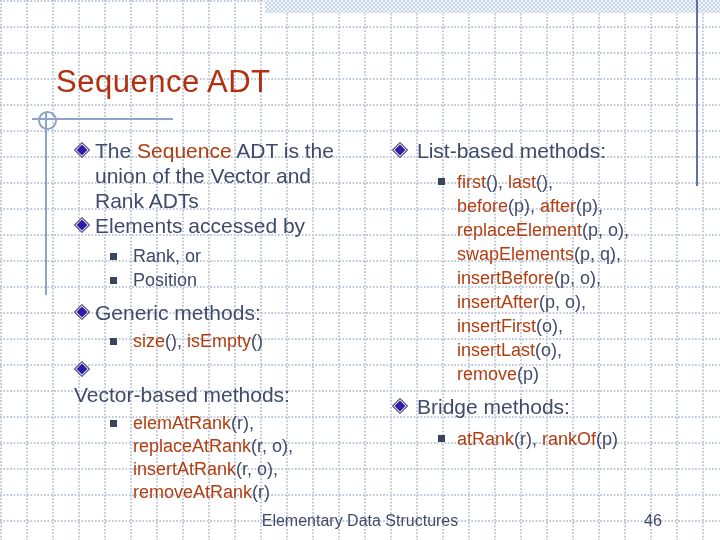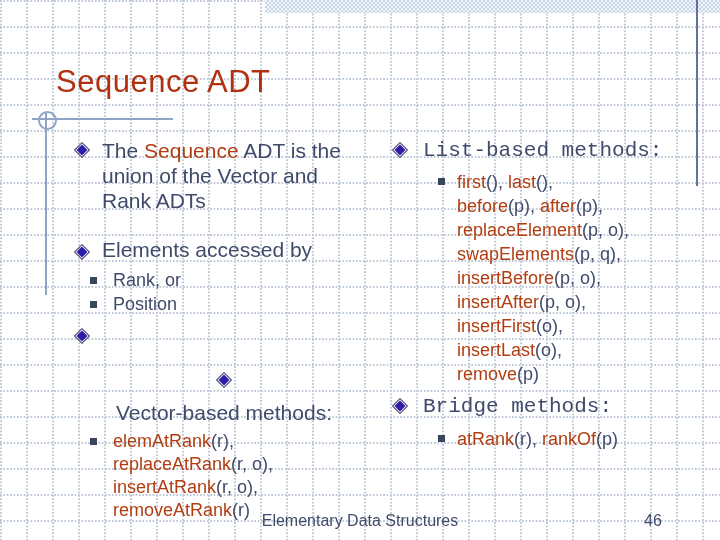--- a/index.html
+++ b/index.html
@@ -24,27 +24,27 @@
   .hline{position:absolute;left:32px;top:118px;width:141px;height:2px;background:var(--line);}
   .circle{position:absolute;left:38px;top:111px;width:15px;height:15px;border:2px solid var(--line);border-radius:50%;background:transparent;}
   .vline-left{position:absolute;left:45px;top:112px;width:2px;height:183px;background:var(--line);}
 
   .title{position:absolute;left:56px;top:62px;font-size:31px;line-height:40px;color:var(--title);letter-spacing:.5px;}
 
   .col{position:absolute;top:138px;}
   .col-left{left:74px;width:300px;}
   .col-right{left:392px;width:315px;}
 
-  .li1{display:flex;align-items:flex-start;gap:12px;font-size:21px;line-height:25px;}
-  .col-right .li1{gap:15px;font-family:Liberation Mono, monospace;}
+  .li1{display:flex;align-items:flex-start;gap:5px;font-size:21px;line-height:25px;}
+  .col-right .li1{gap:9px;}
   .li1 .dicon{flex:0 0 16px;margin-top:4px;}
-  .li1 + .li1{margin-top:24px;align-items:center;}
+  .li1 + .li1{margin-top:0;}
 
   .sublist{margin:7px 0 0 0;}
-  .subli{display:flex;align-items:flex-start;font-size:18px;line-height:23px;margin-left:16px;}
+  .subli{display:flex;align-items:flex-start;font-size:18px;line-height:23px;margin-left:36px;}
   .subli + .subli{margin-top:1px;}
   .col-right .subli{margin-left:46px;line-height:24px;}
   .sq{flex:0 0 7px;width:7px;height:7px;background:var(--square);margin-top:8px;margin-right:16px;}
   .col-right .sq{margin-right:12px;}
 
   .mt8{margin-top:8px;}.mt5{margin-top:5px;}.mt4{margin-top:4px;flex-direction:column;}
 
   .seg-kw{color:var(--kw);}
   .seg-pl{color:var(--body);}
 
@@ -88,20 +88,27 @@
     <div class="subli">
       <span class="sq"></span>
       <span>Position</span>
     </div>
   </div>
   <div class="li1 mt8">
     <svg class="dicon" width="16" height="16" viewBox="0 0 20 20">
         <polygon class="d-outer" points="10,0.8 19.2,10 10,19.2 0.8,10"></polygon>
         <polygon class="d-inner" points="10,3.2 16.8,10 10,16.8 3.2,10"></polygon>
       </svg>
+    <div>Generic methods:</div>
+  </div>
+  <div class="sublist mt5">
+    <div class="subli">
+      <span class="sq"></span>
+      <span><span class="seg-kw">size</span><span class="seg-pl">(), </span><span class="seg-kw">isEmpty</span><span class="seg-pl">()</span></span>
+    </div>
   </div>
   <div class="li1 mt4">
     <svg class="dicon" width="16" height="16" viewBox="0 0 20 20">
         <polygon class="d-outer" points="10,0.8 19.2,10 10,19.2 0.8,10"></polygon>
         <polygon class="d-inner" points="10,3.2 16.8,10 10,16.8 3.2,10"></polygon>
       </svg>
     <div>Vector-based methods:</div>
   </div>
   <div class="sublist mt5">
     <div class="subli">

